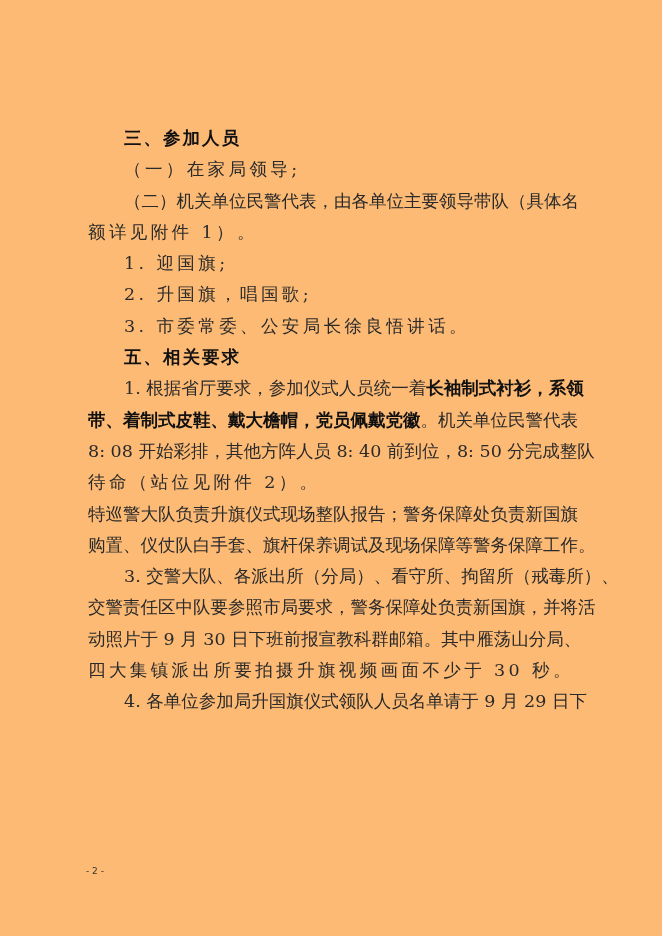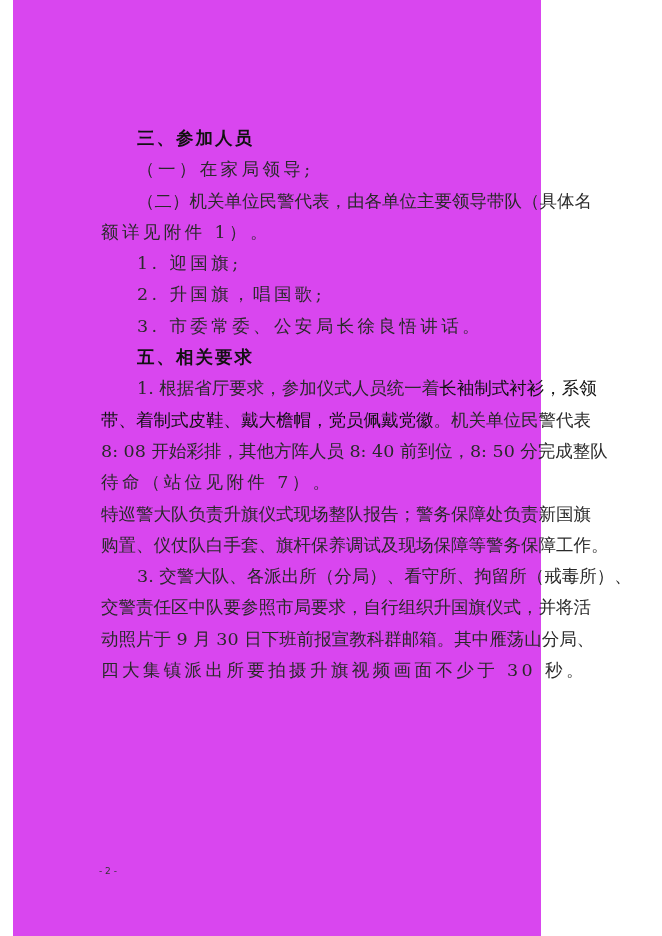--- a/index.html
+++ b/index.html
@@ -1,34 +1,34 @@
 <!DOCTYPE html>
 <html><head>
 <meta charset="utf-8">
 <style>
   html, body { margin: 0; padding: 0; background: #ffffff; }
   body { width: 662px; height: 936px; position: relative; overflow: hidden; }
   .page {
-    position: absolute; left: 13px; top: 0; width: 528px; height: 936px; background: #d946ef;
+    position: absolute; left: 0; top: 0; width: 662px; height: 936px; background: #fdba74;
   }
   .content {
     position: absolute; left: 88px; top: 123px; width: 490px;
     font-family: "DejaVu Serif", "Liberation Serif", serif;
     font-size: 17.5px; color: #2a2a2a;
   }
   .line {
     height: 31.3px; line-height: 31.3px; white-space: nowrap; overflow: visible;
     letter-spacing: 3.4px;
   }
   .indent { padding-left: 36px; }
   .heading {
     font-family: "DejaVu Sans", "Liberation Sans", sans-serif;
     font-weight: bold; color: #111; letter-spacing: 2px;
   }
-  .bold { font-weight: normal; color: #111; }
+  .bold { font-weight: bold; color: #111; }
   .justify { text-align: justify; text-align-last: justify; letter-spacing: 0; }
   .page-number {
     position: absolute; left: 86px; top: 866px;
     font-family: "DejaVu Sans", "Liberation Sans", sans-serif;
     font-size: 9px; color: #333;
   }
 </style>
 </head>
 <body>
 
@@ -42,26 +42,27 @@
 
     <div class="line indent">1. 迎国旗;</div>
     <div class="line indent">2. 升国旗，唱国歌;</div>
     <div class="line indent">3. 市委常委、公安局长徐良悟讲话。</div>
 
     <div class="line indent heading">五、相关要求</div>
 
     <div class="line indent justify"><span>1. 根据省厅要求，参加仪式人员统一着</span><span class="bold">长袖制式衬衫，系领</span></div>
     <div class="line justify"><span class="bold">带、着制式皮鞋、戴大檐帽，党员佩戴党徽</span><span>。机关单位民警代表</span></div>
     <div class="line justify">8: 08 开始彩排，其他方阵人员 8: 40 前到位，8: 50 分完成整队</div>
-    <div class="line">待命（站位见附件 7）。</div>
+    <div class="line">待命（站位见附件 2）。</div>
 
     <div class="line justify">特巡警大队负责升旗仪式现场整队报告；警务保障处负责新国旗</div>
     <div class="line justify">购置、仪仗队白手套、旗杆保养调试及现场保障等警务保障工作。</div>
 
     <div class="line indent justify">3. 交警大队、各派出所（分局）、看守所、拘留所（戒毒所）、</div>
-    <div class="line justify">交警责任区中队要参照市局要求，自行组织升国旗仪式，并将活</div>
+    <div class="line justify">交警责任区中队要参照市局要求，警务保障处负责新国旗，并将活</div>
     <div class="line justify">动照片于 9 月 30 日下班前报宣教科群邮箱。其中雁荡山分局、</div>
     <div class="line">四大集镇派出所要拍摄升旗视频画面不少于 30 秒。</div>
 
+    <div class="line indent justify">4. 各单位参加局升国旗仪式领队人员名单请于 9 月 29 日下</div>
   </div>
 
   <div class="page-number">- 2 -</div>
 </div>
 
 </body></html>

